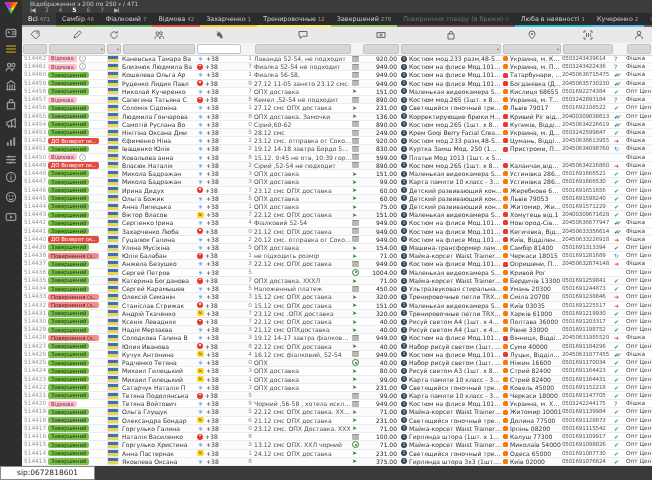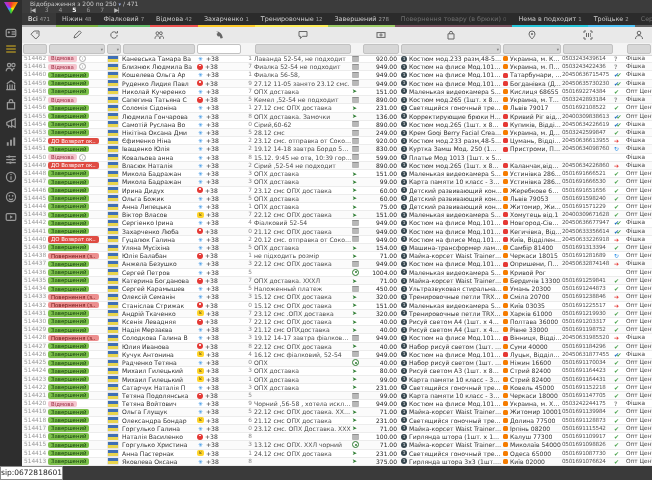--- a/index.html
+++ b/index.html
@@ -78,21 +78,21 @@
   .c.tk{color:#555;font-size:5.6px;letter-spacing:-.2px;}
   .ts-q{color:#9a9a9a;font-weight:bold;font-size:6px;}
   .ts-c{color:#43a047;font-size:6px;}
   .ts-dc .k1{color:#1565c0;font-size:6px;} .ts-dc .k2{color:#43a047;font-size:6px;margin-left:-2.5px;}
   .ts-ret{color:#e53935;font-size:6px;}
   .ts-cg{color:#1e88e5;font-size:6px;}
   .c.sr{font-size:5.8px;color:#444;}
   
   .statusbar{position:absolute;left:0;top:466px;width:652px;height:14px;background:#3a3a3a;z-index:6;}
   .sip{position:absolute;left:0;top:0;height:12px;background:#fff;border:1px solid #8a8a8a;
-       font-size:7.5px;line-height:12px;padding:0 0;color:#222;}
+       font-size:7.5px;line-height:12px;padding:0 16px;color:#222;}
 </style>
 </head>
 <body>
 
 <div class="app">
   <div class="sb">
     <div class="logo"></div>
     <div id="sb-icons">
         <div class="sbi" style="top: 26px;">
           <svg viewBox="0 0 10 10">
@@ -177,29 +177,29 @@
         <span class="pg">4</span>
         <span class="pg cur">5</span>
         <span class="pg">6</span>
         <span class="pg">7</span>
         <span class="nav">▶|</span>
       </div>
   </div>
 
   <div class="tabs" id="tabs">
       <div class="tab active" style="border-bottom-color: rgb(176, 176, 176);"><span>Всі</span><span class="cnt">471</span></div>
-      <div class="tab" style="border-bottom-color: rgb(124, 179, 66);"><span>Ніжин</span><span class="cnt">48</span></div>
+      <div class="tab" style="border-bottom-color: rgb(124, 179, 66);"><span>Самбір</span><span class="cnt">48</span></div>
       <div class="tab" style="border-bottom-color: rgb(102, 187, 106);"><span>Фіалковий</span><span class="cnt">7</span></div>
       <div class="tab" style="border-bottom-color: rgb(239, 83, 80);"><span>Відмова</span><span class="cnt">42</span></div>
       <div class="tab" style="border-bottom-color: rgb(255, 202, 40);"><span>Захарченко</span><span class="cnt">1</span></div>
       <div class="tab" style="border-bottom-color: rgb(255, 238, 88);"><span>Тренировочные</span><span class="cnt">12</span></div>
       <div class="tab" style="border-bottom-color: rgb(156, 204, 101);"><span>Завершений</span><span class="cnt">278</span></div>
       <div class="tab dim" style="border-bottom-color: rgb(244, 143, 177);"><span>Повернення товару (в брюки)</span><span class="cnt">0</span></div>
-      <div class="tab" style="border-bottom-color: rgb(38, 198, 218);"><span>Нема в подходит</span><span class="cnt">1</span></div>
-      <div class="tab" style="border-bottom-color: rgb(79, 195, 247);"><span>Троїцьке</span><span class="cnt">2</span></div>
+      <div class="tab" style="border-bottom-color: rgb(38, 198, 218);"><span>Люба в наявності</span><span class="cnt">1</span></div>
+      <div class="tab" style="border-bottom-color: rgb(79, 195, 247);"><span>Кучеренко</span><span class="cnt">2</span></div>
       <div class="tab dim" style="border-bottom-color: rgb(189, 189, 189);"><span>Сервіси</span></div>
     </div>
 
   <div class="thead grid" id="thead">
       <div class="th">
         <svg viewBox="0 0 10 10">
           <path class="stk" d="M1 4.2L4.2 1H9v4.8L5.8 9z"></path>
           <circle class="fil" cx="7" cy="3" r=".8"></circle>
         </svg>
       </div>

